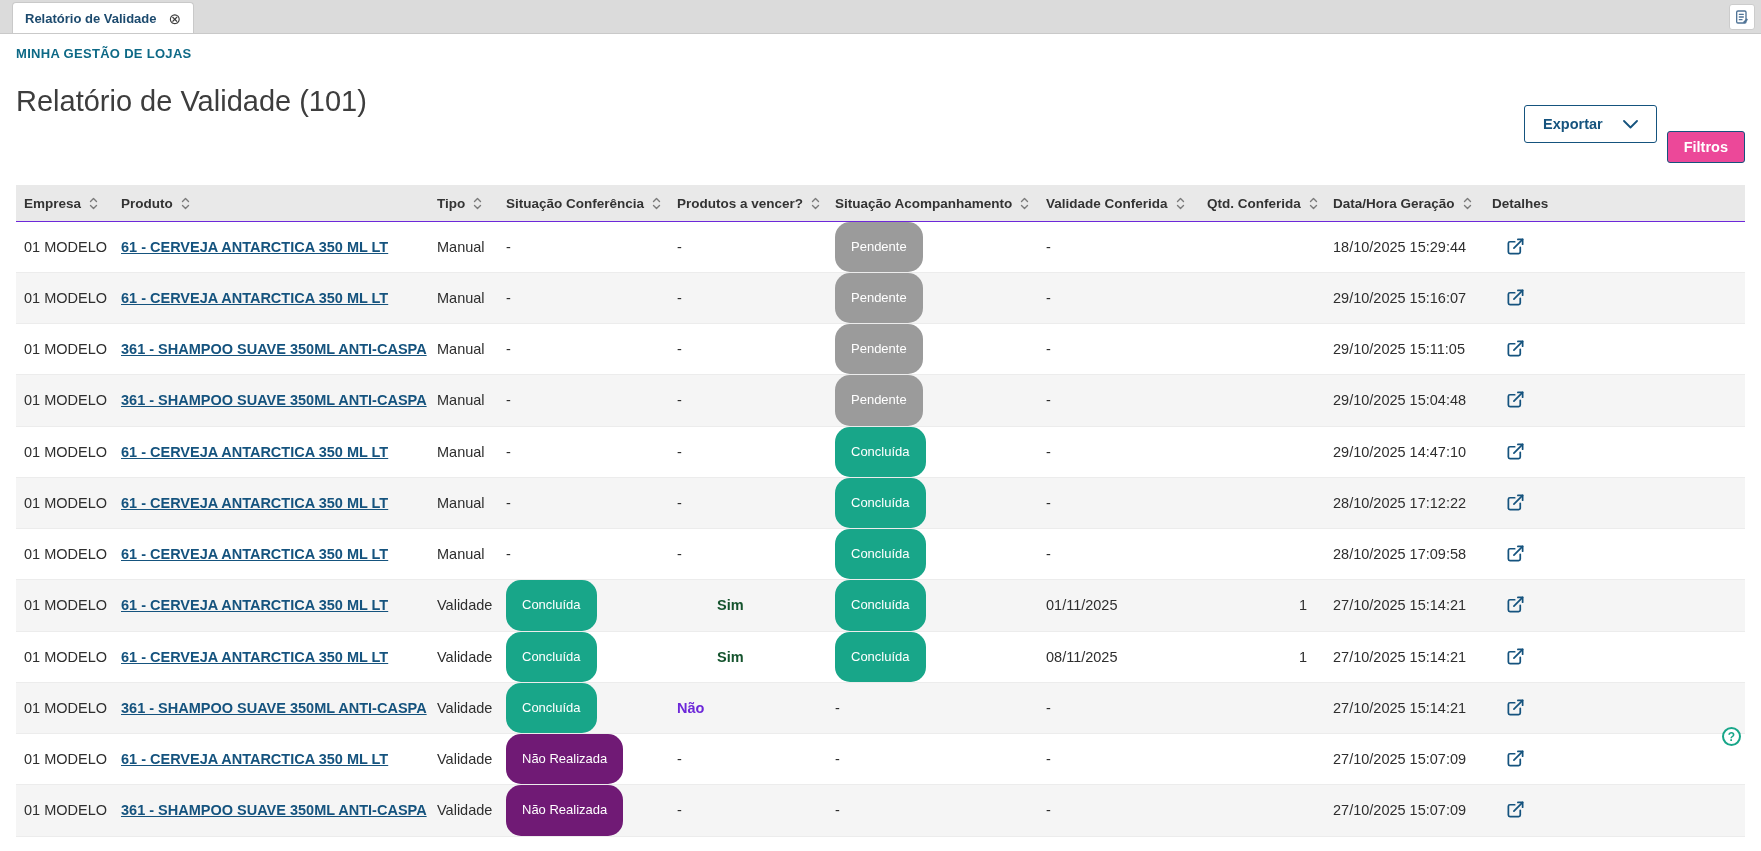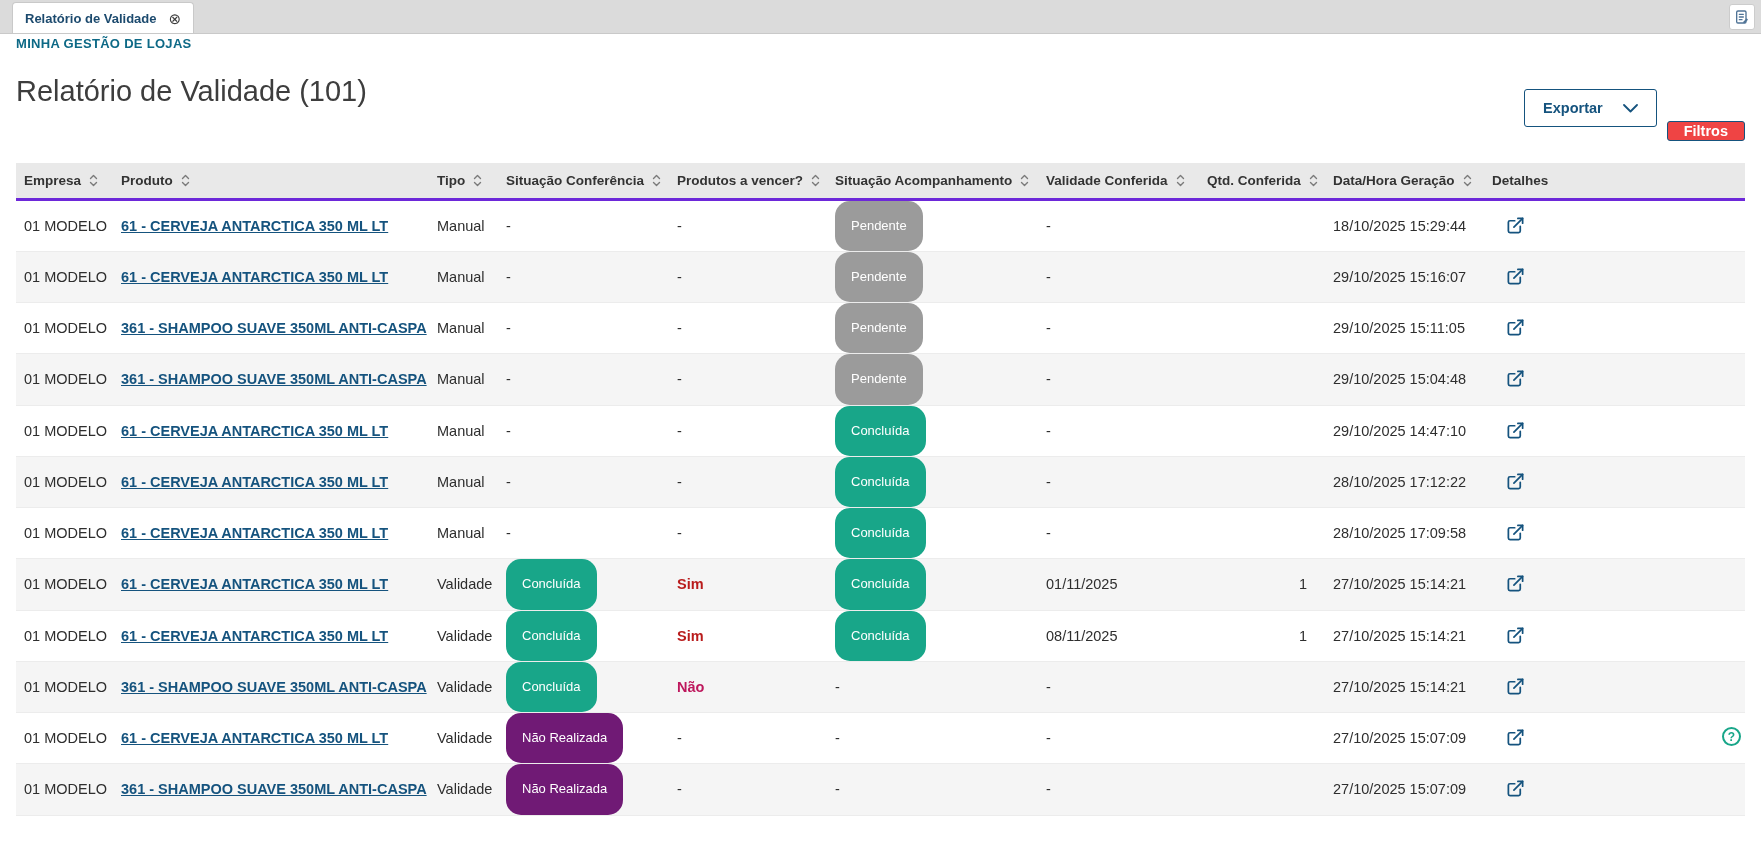--- a/index.html
+++ b/index.html
@@ -11,47 +11,47 @@
   .tabbar { position:relative; height:34px; background:#dbdbdb; border-bottom:1px solid #c9c9c9; display:flex; align-items:flex-end; }
   .tab { height:31px; margin-left:12px; background:#ffffff; border:1px solid #c9c9c9; border-bottom:none;
     border-radius:4px 4px 0 0; display:flex; align-items:center; gap:12px; padding:0 12px;
     font-size:13px; font-weight:bold; color:#1c4a6e; cursor:pointer; }
   .tab-close { font-size:15px; color:#3c3c3c; font-weight:normal; cursor:pointer; line-height:1; }
   .browser-ext-icon { position:absolute; right:6px; top:4px; width:26px; height:26px; background:#ffffff;
     border:1px solid #cccccc; border-radius:3px; display:flex; align-items:center; justify-content:center; cursor:pointer; }
 
   
   .content { padding:0 16px; }
-  .breadcrumb { margin-top:2px; font-size:13px; font-weight:bold; letter-spacing:.3px; color:#0d6986; cursor:pointer; width:max-content; }
+  .breadcrumb { margin-top:12px; font-size:13px; font-weight:bold; letter-spacing:.3px; color:#0d6986; cursor:pointer; width:max-content; }
 
   .page-head { display:flex; justify-content:space-between; align-items:flex-start; margin-top:24px; }
   .page-title { font-size:29px; font-weight:400; color:#3d3d3d; }
   .actions { display:flex; gap:10px; align-items:center; }
   .btn-export { height:38px; padding:0 18px; background:#ffffff; border:1px solid #15537e; border-radius:3px;
     color:#15537e; font-size:14.5px; font-weight:bold; display:flex; align-items:center; gap:20px; cursor:pointer;
     font-family:"Liberation Sans", sans-serif; }
-  .btn-filters { height:20px; padding:0 16px; background:#ef4444; border:1px solid #15537e; border-radius:3px;
+  .btn-filters { height:32px; padding:0 16px; background:#ec4899; border:1px solid #15537e; border-radius:3px;
     color:#ffffff; font-size:14.5px; font-weight:bold; cursor:pointer; font-family:"Liberation Sans", sans-serif;margin-top:46px; }
 
   
   table { width:100%; border-collapse:collapse; table-layout:fixed; margin-top:22px; }
   thead th { background:#e9e9e9; height:36px; vertical-align:middle; text-align:left; padding:0 8px;
-    font-size:13.5px; font-weight:bold; color:#333333; white-space:nowrap; border-bottom:3px solid #6d28d9; }
+    font-size:13.5px; font-weight:bold; color:#333333; white-space:nowrap; border-bottom:1px solid #6d28d9; }
   .th-label { vertical-align:middle; }
   .sort-icon { display:inline-block; margin-left:8px; vertical-align:middle; cursor:pointer; line-height:0; }
   tbody td { height:48px; vertical-align:middle; padding:0 8px; font-size:14.5px; color:#2e2e2e;
     white-space:nowrap; overflow:hidden; border-bottom:1px solid #ececec; }
   tbody tr:nth-child(even) { background:#f5f5f5; }
   .product-link { color:#15537e; font-weight:bold; text-decoration:underline; cursor:pointer; }
   .badge { display:inline-block; padding:17px 16px; border-radius:15px; color:#ffffff; font-size:13px; line-height:1.25; }
   .badge-gray { background:#9b9b9b; }
   .badge-green { background:#18a689; }
   .badge-red { background:#701a75; }
-  .text-green { color:#b91c1c; font-weight:bold; }
-  .text-red { color:#be185d; font-weight:bold; }
+  .text-green { color:#14532d; font-weight:bold;margin-left:40px; }
+  .text-red { color:#6d28d9; font-weight:bold; }
   .qtd-cell { text-align:right; padding-right:18px; }
   .detail-cell { padding-left:20px; }
   .detail-btn { background:none; border:none; cursor:pointer; line-height:0; padding:2px; }
 
   
   .help-fab { position:absolute; right:20px; top:727px; width:19px; height:19px; border:2px solid #18a689;
     border-radius:50%; color:#18a689; font-size:12px; font-weight:bold; display:flex; align-items:center;
     justify-content:center; cursor:pointer; background:#ffffff; }
 </style>
 </head>

